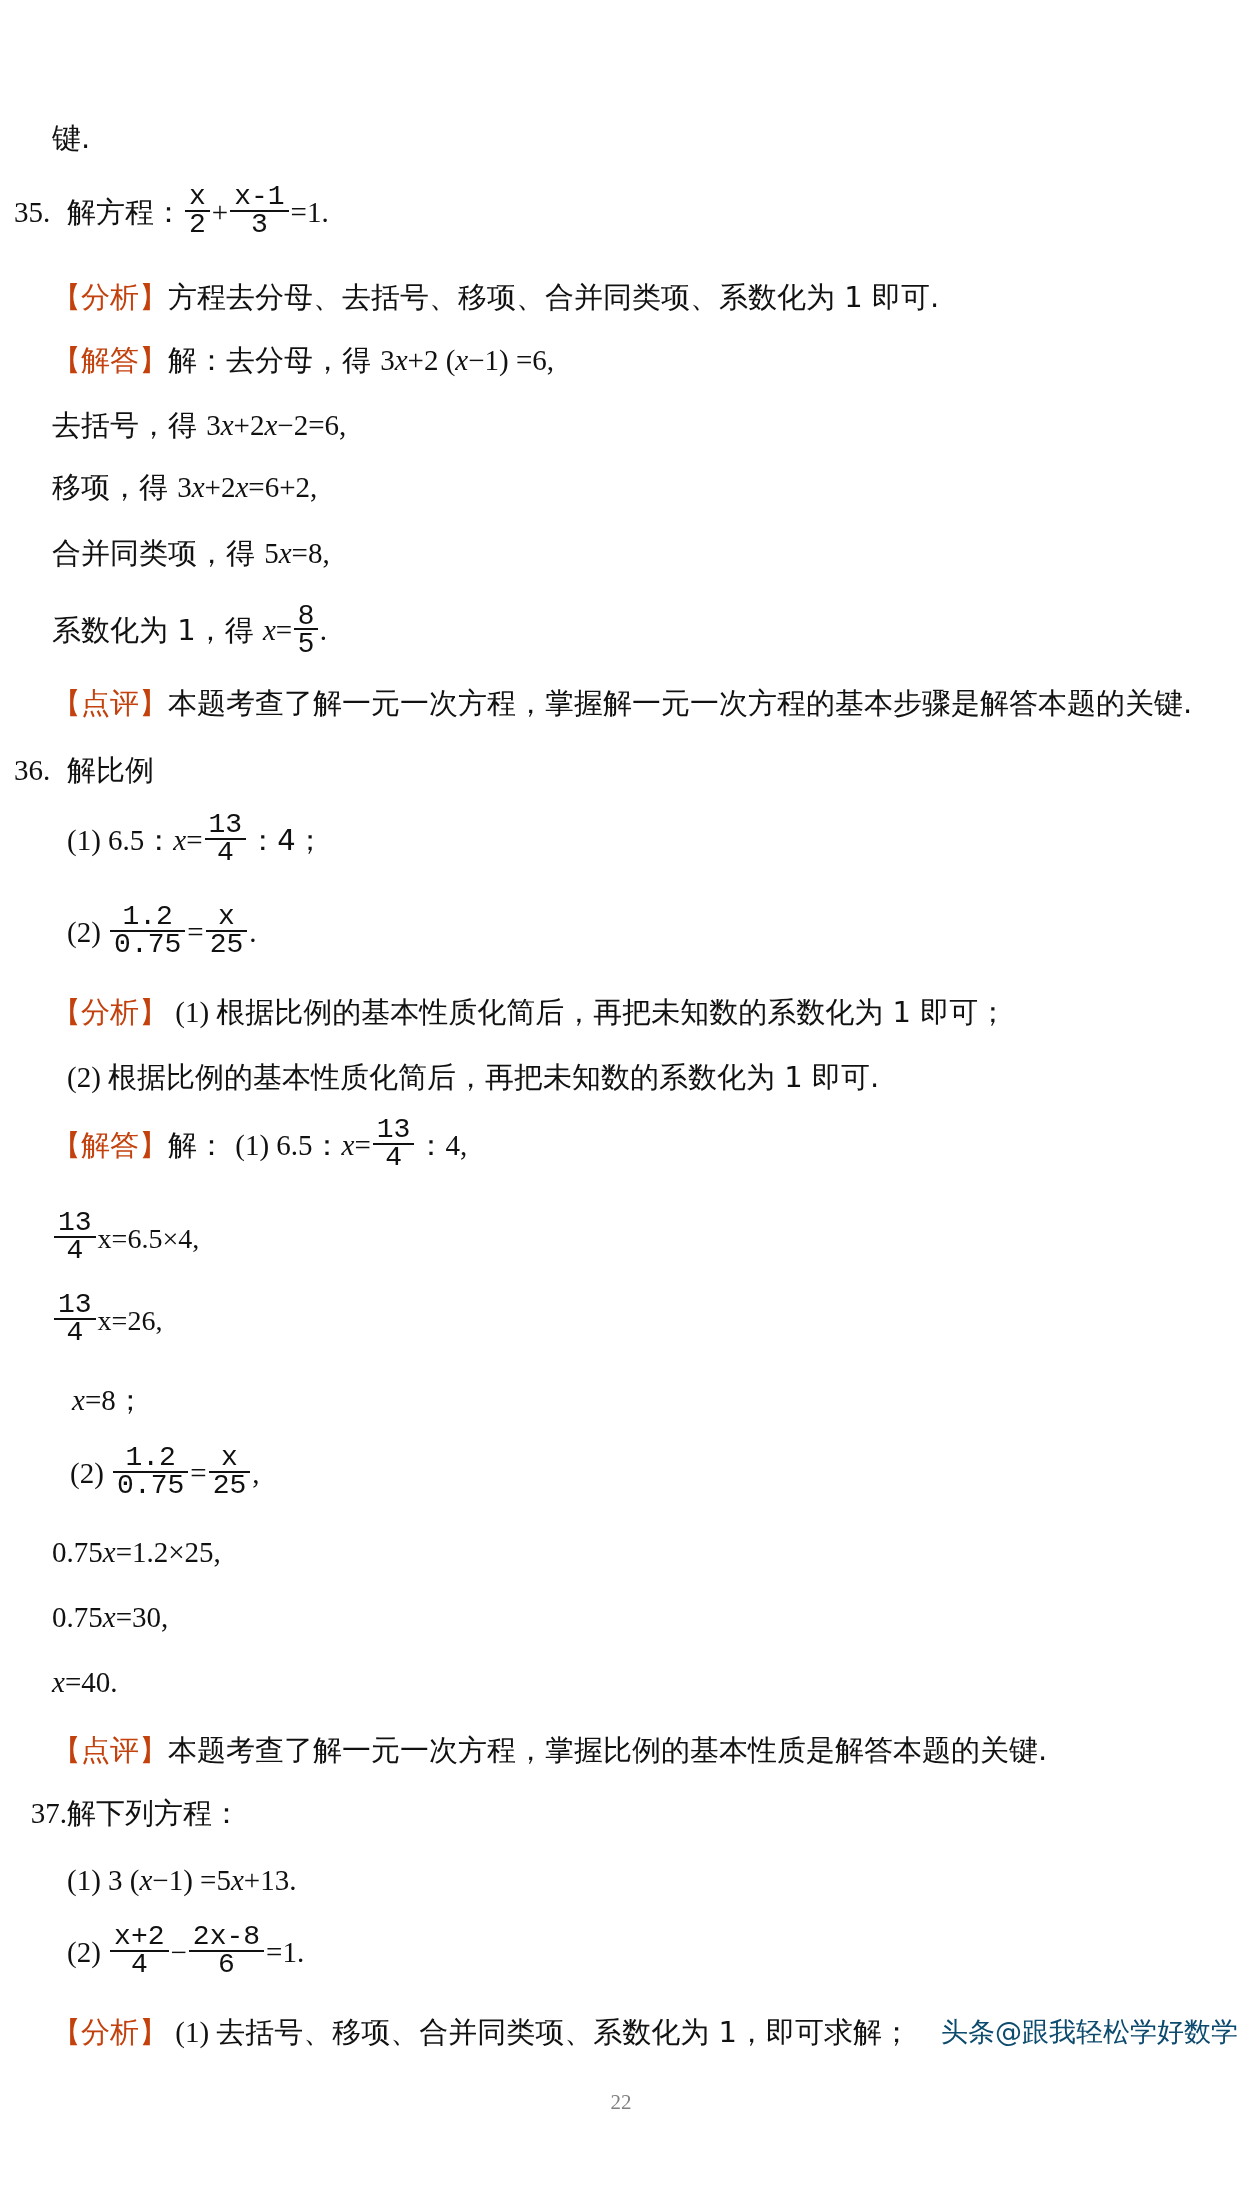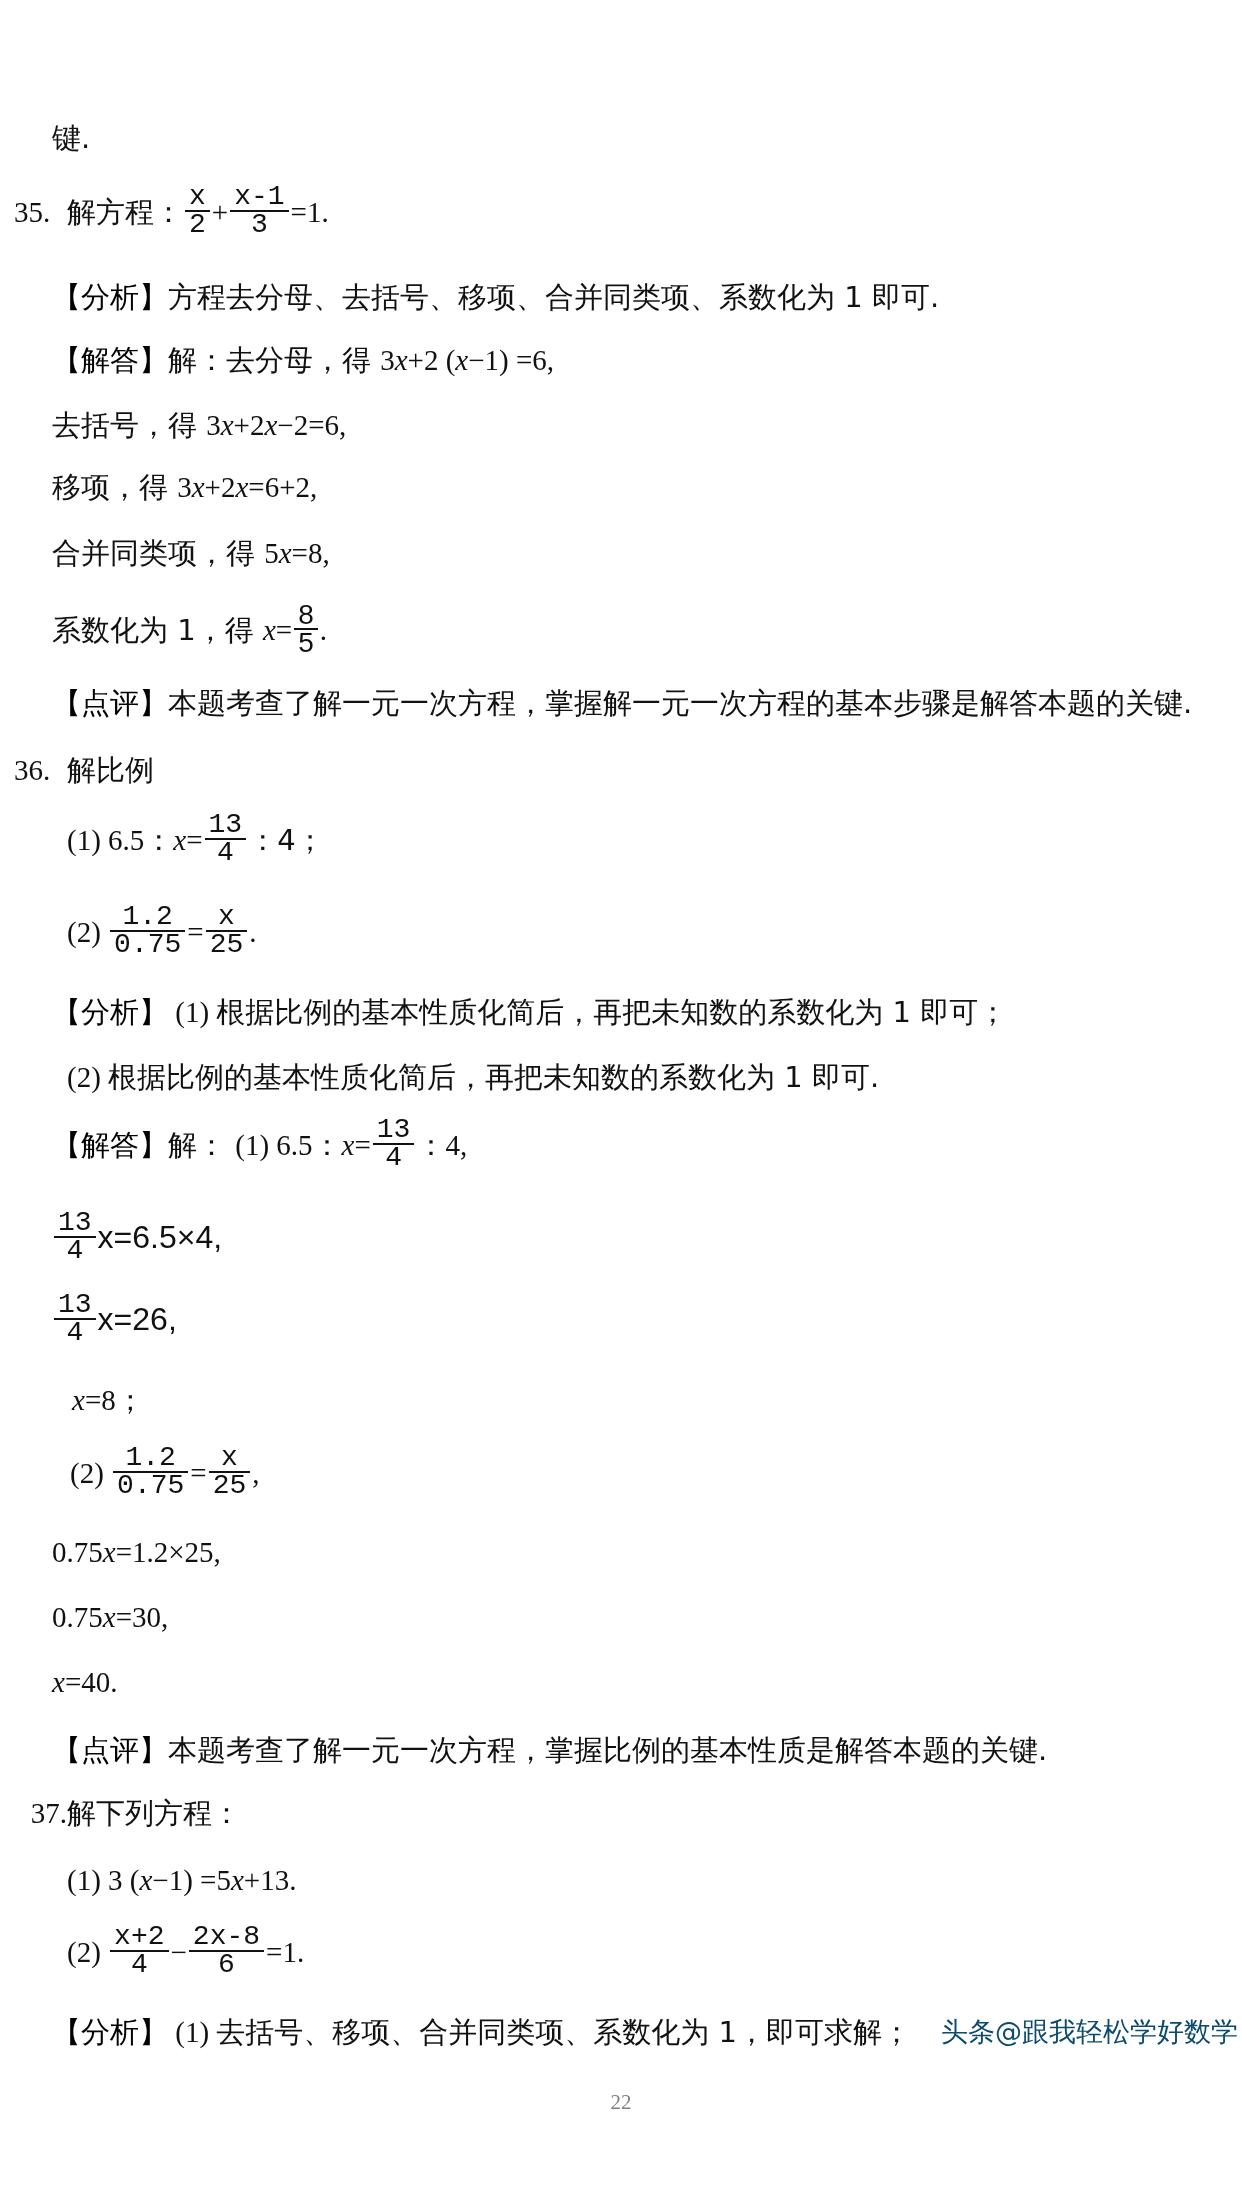--- a/index.html
+++ b/index.html
@@ -10,22 +10,22 @@
       line-height: 64px;
       font-family: "Liberation Serif", "DejaVu Serif", serif;
       font-size: 29px;
       color: #111111;
       white-space: nowrap;
     }
     .row span { white-space: pre; }
     .cn { font-family: "DejaVu Sans", sans-serif; line-height: 1; }
     .m { font-family: "Liberation Serif", "DejaVu Serif", serif; line-height: 1; }
     .i { font-family: "Liberation Serif", "DejaVu Serif", serif; font-style: italic; line-height: 1; }
-    .mono { font-family: Liberation Sans, sans-serif; font-size: 32px; line-height: 1; }
-    .tag { font-family: Liberation Mono, monospace; color: #000000; line-height: 1; }
+    .mono { font-family: Liberation Serif, serif; font-size: 28px; line-height: 1; }
+    .tag { font-family: Liberation Mono, monospace; color: #c2410c; line-height: 1; }
     .qnum { display: inline-block; width: 53px; }
     .frac {
       display: inline-flex;
       flex-direction: column;
       vertical-align: middle;
       position: relative;
       top: -4px;
       margin: 0 2px;
     }
     .frac > span { display: block; text-align: center; padding: 0 4px; line-height: 26px; }

